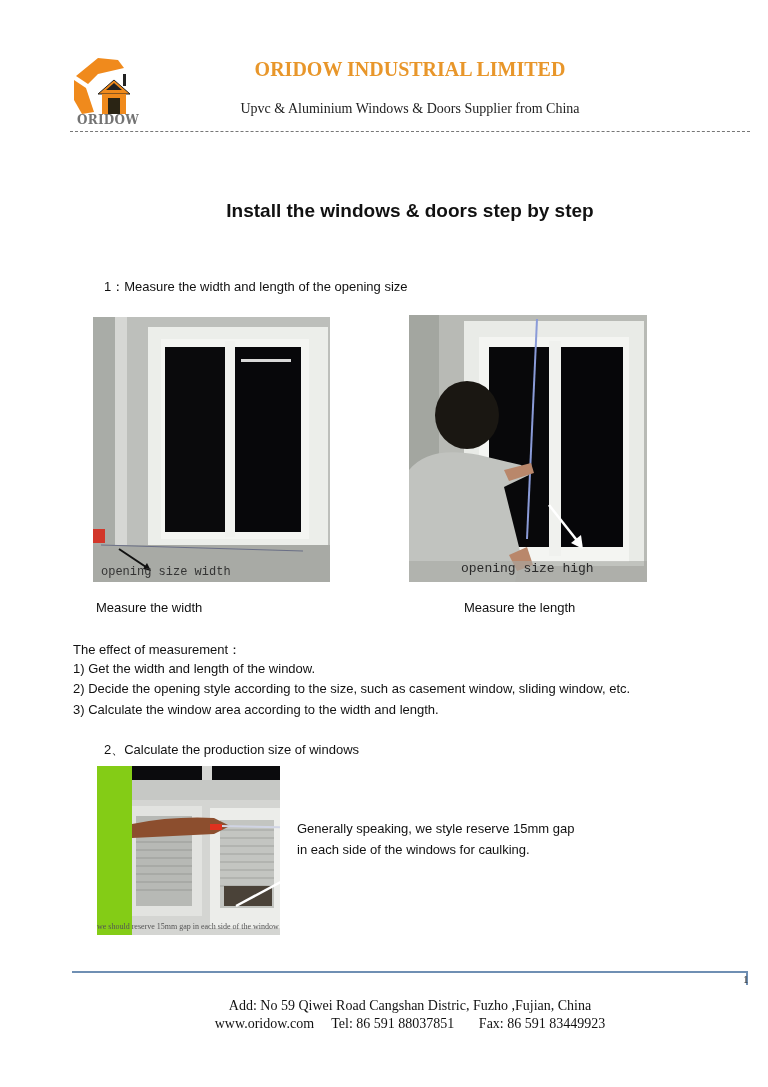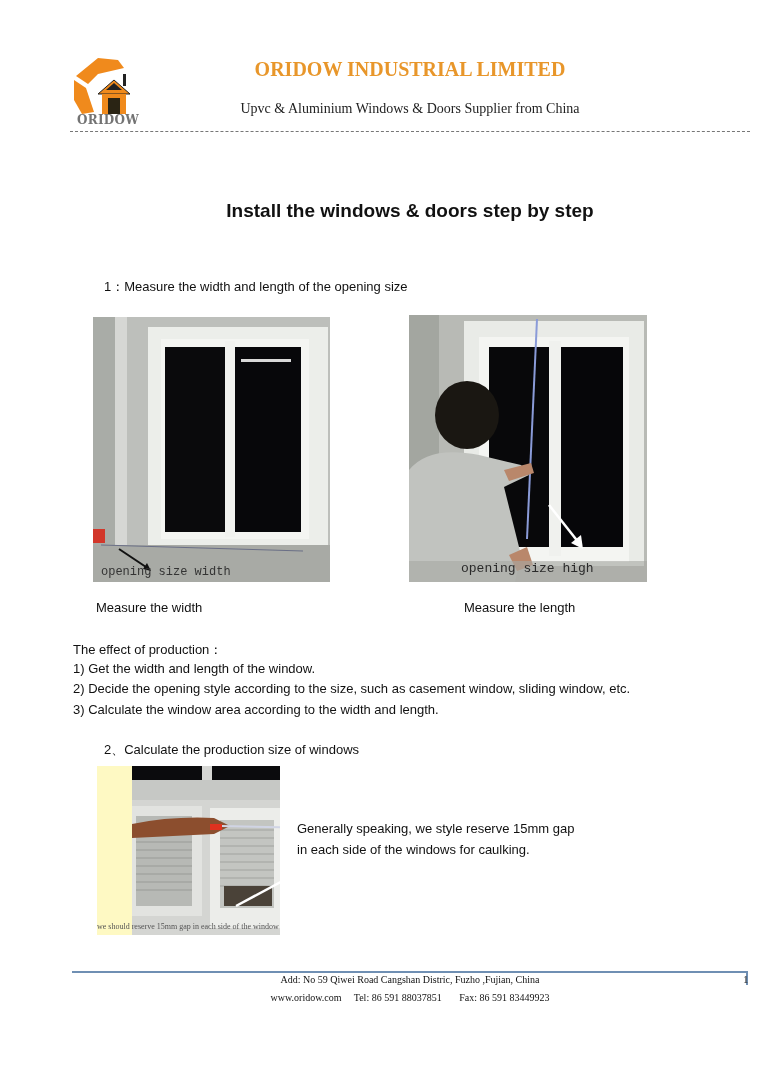--- a/index.html
+++ b/index.html
@@ -13,28 +13,28 @@
   .logo-text { left: 72px; top: 113px; width: 72px; text-align: center; font-family: "DejaVu Serif", serif; font-weight: bold; font-size: 12px; color: #737373; letter-spacing: 0.3px; }
   .company { left: 150px; top: 58px; width: 520px; text-align: center; font-family: "Liberation Serif", serif; font-weight: bold; font-size: 20px; color: #e8962a; }
   .tagline { left: 150px; top: 101px; width: 520px; text-align: center; font-family: "Liberation Serif", serif; font-size: 14px; color: #222; }
   .header-rule { left: 70px; top: 131px; width: 680px; height: 0; border-top: 1px dashed #777; }
 
   .doc-title { left: 100px; top: 200px; width: 620px; text-align: center; font-family: "Liberation Sans", sans-serif; font-weight: bold; font-size: 19px; color: #111; }
 
   .p { font-family: "Liberation Sans", sans-serif; font-size: 13px; color: #111; white-space: nowrap; }
 
   
-  .photo { overflow: hidden; background: #fef9c3; }
+  .photo { overflow: hidden; background: #84cc16; }
   .photo svg { display: block; }
   .photo-caption-overlay { font-family: "Liberation Mono", monospace; font-size: 12px; color: #333; position: absolute; }
 
   
   .footer-rule { left: 72px; top: 971px; width: 676px; height: 0; border-top: 2px solid #6f8fb3; }
   .footer-tick { left: 746px; top: 971px; width: 2px; height: 14px; background: #6f8fb3; }
-  .footer-line { left: 100px; width: 620px; text-align: center; font-family: "Liberation Serif", serif; font-size: 10px; color: #111; white-space: pre; }
+  .footer-line { left: 100px; width: 620px; text-align: center; font-family: "Liberation Serif", serif; font-size: 14px; color: #111; white-space: pre; margin-top: 24px; }
   .page-num { left: 743px; top: 973px; font-family: "Liberation Serif", serif; font-size: 11px; color: #333; }
 </style>
 </head>
 <body>
 
 <div class="abs logo">
   <svg width="80" height="62" viewBox="0 0 80 62">
 
     <path d="M8 22 L30 4 L50 6 L56 14 L30 20 L20 30 Z" fill="#f08a1c"></path>
     <path d="M6 26 L18 34 L26 58 L14 60 L6 46 Z" fill="#f08a1c"></path>
@@ -95,21 +95,21 @@
     <line x1="140" y1="190" x2="170" y2="228" stroke="#ffffff" stroke-width="2.5"></line>
     <path d="M162 228 L174 234 L172 220 Z" fill="#ffffff"></path>
     <rect x="0" y="246" width="238" height="21" fill="#a7a9a4" opacity="0.6"></rect>
   </svg>
   <div class="photo-caption-overlay" style="left:52px; top:246px; font-size:13px; color:#2a2a2a;">opening size high</div>
 </div>
 
 <div class="abs p" style="left:96px; top:600px;">Measure the width</div>
 <div class="abs p" style="left:464px; top:600px;">Measure the length</div>
 
-<div class="abs p" style="left:73px; top:641px;">The effect of production：</div>
+<div class="abs p" style="left:73px; top:641px;">The effect of measurement：</div>
 <div class="abs p" style="left:73px; top:661px;">1) Get the width and length of the window.</div>
 <div class="abs p" style="left:73px; top:681px;">2) Decide the opening style according to the size, such as casement window, sliding window, etc.</div>
 <div class="abs p" style="left:73px; top:702px;">3) Calculate the window area according to the width and length.</div>
 
 <div class="abs p" style="left:104px; top:741px;">2、Calculate the production size of windows</div>
 
 <div class="abs photo" style="left:97px; top:766px; width:183px; height:169px;padding-left:35px;">
   <svg width="183" height="169" viewBox="0 0 183 169">
     <rect width="183" height="169" fill="#d4d5d2"></rect>
     <rect x="0" y="0" width="183" height="14" fill="#0b0b0d"></rect>

